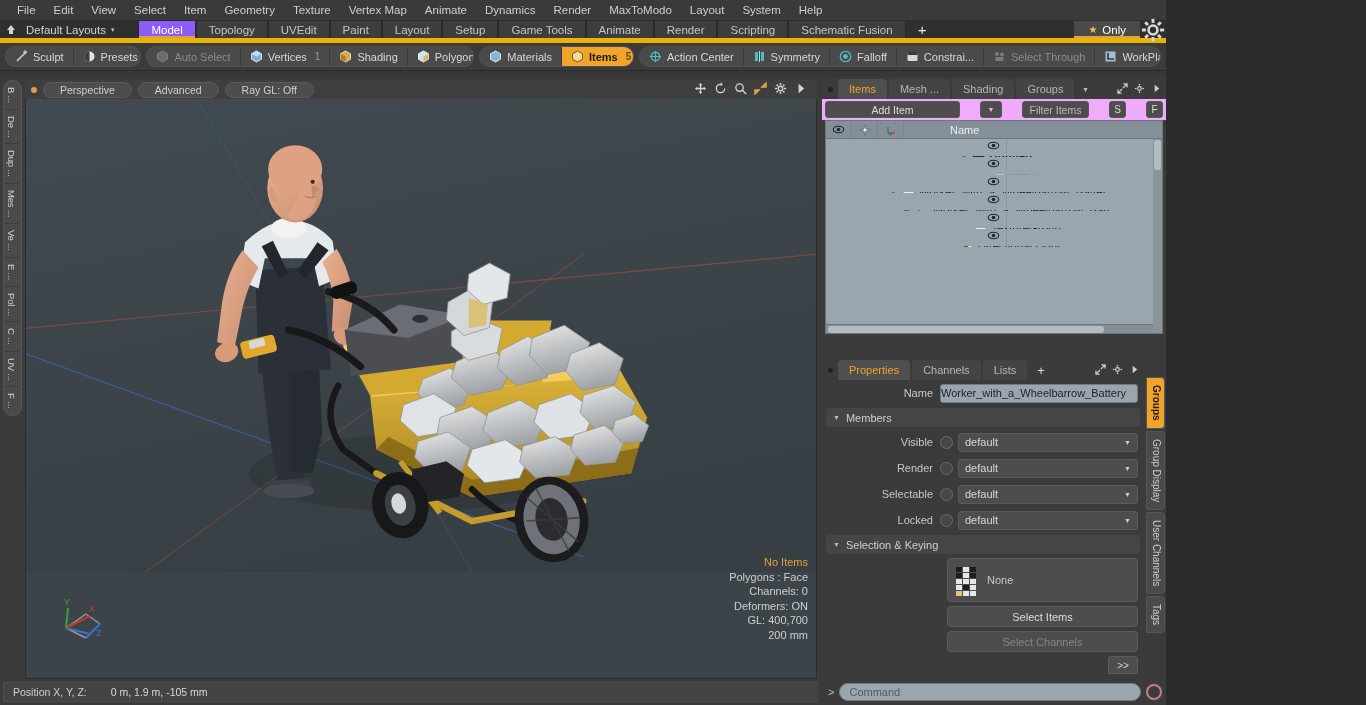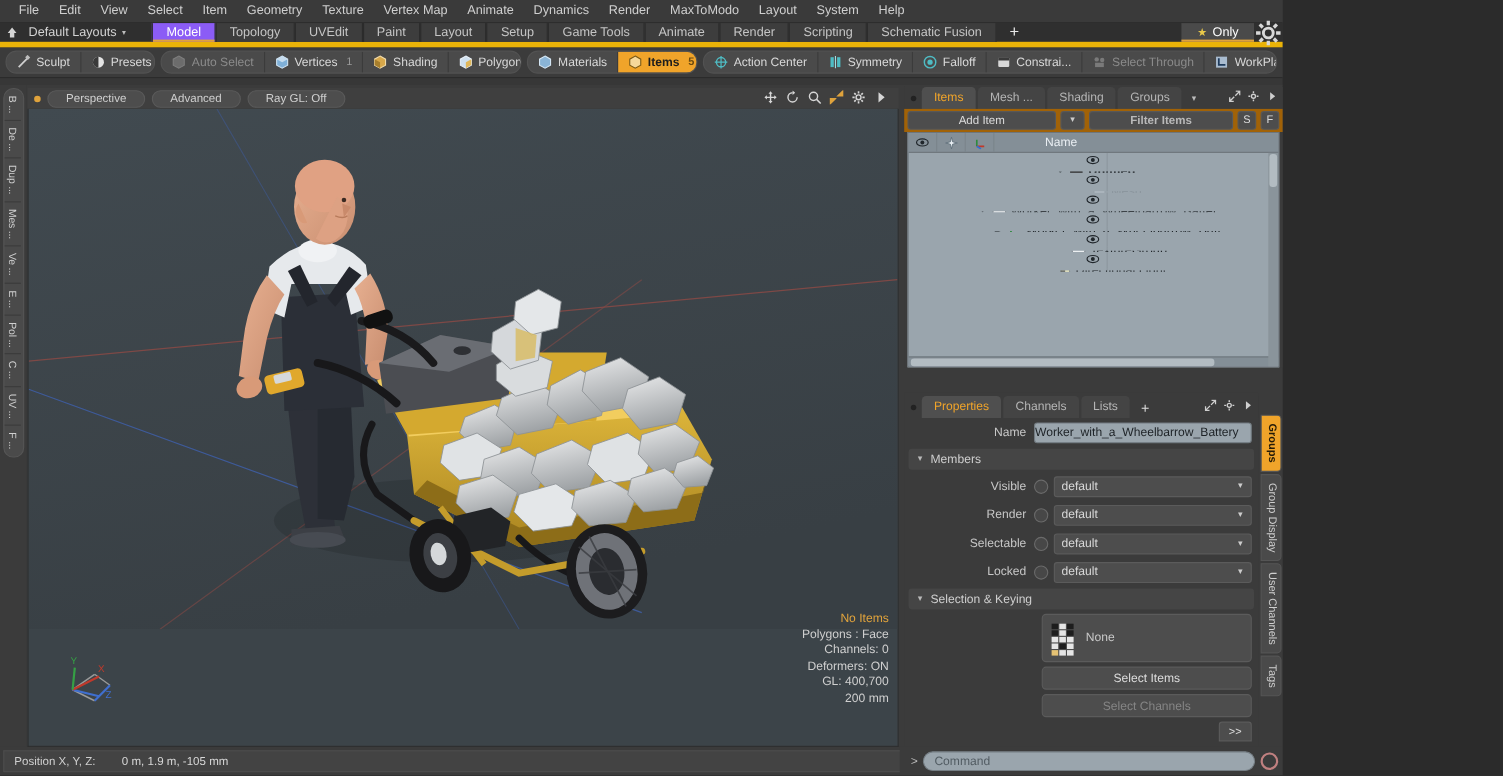--- a/index.html
+++ b/index.html
@@ -92,27 +92,27 @@
   .pdot{ width:16px; display:flex;align-items:center;justify-content:center;}
   .pdot i{ width:5px;height:5px;border-radius:50%;background:#222; display:block;}
   .ptab{ padding:0 11px; display:flex;align-items:center; font-size:11px; color:#b5b5b5;
          background:#444; border-radius:4px 4px 0 0; margin-right:2px; cursor:default;}
   .ptab.active{ color:#f0a42a; background:#4f4f4f;}
   .ptab.plus{ background:transparent; color:#ddd; padding:0 8px; font-size:13px;}
   .ptab.caret{ background:transparent; color:#bbb; padding:0 7px; font-size:8px;}
   .ptab-right{ margin-left:auto; display:flex; align-items:center; gap:6px; padding-right:4px;}
   .ptab-right svg{ width:11px;height:11px;}
 
-  .toolrow{ height:21px; display:flex; align-items:center; gap:4px; padding:2px 3px; background:#a16207;}
+  .toolrow{ height:21px; display:flex; align-items:center; gap:20px; padding:2px 3px; background:#f0abfc;}
   .additem{ flex:0 0 135px; height:17px; background:#4d4d4d;border:1px solid #585858;border-radius:3px;
             display:flex;align-items:center;justify-content:center;font-size:10.5px;color:#dcdcdc;}
   .ddbtn{ width:22px;height:17px;background:#4d4d4d;border:1px solid #585858;border-radius:3px;
           display:flex;align-items:center;justify-content:center;font-size:7px;color:#ccc;}
   .filter{ flex:1; height:17px; background:#4d4d4d;border:1px solid #585858;border-radius:3px;
-           display:flex;align-items:center;justify-content:center;font-size:10.5px;color:#b9b9b9;font-weight:bold;}
+           display:flex;align-items:center;justify-content:center;font-size:10.5px;color:#b9b9b9;}
   .sfbtn{ width:17px;height:17px;background:#4d4d4d;border:1px solid #585858;border-radius:3px;
           display:flex;align-items:center;justify-content:center;font-size:10px;color:#dcdcdc;}
 
   .tree{ background:#9aa5ad; border:1px solid #6e767c; margin:0 3px; height:214px; position:relative;
          display:flex; flex-direction:column;}
   .tree-head{ height:18px; display:flex; background:#848f97; border-bottom:1px solid #6e767c;
               align-items:center; color:#e9eef2; font-size:11px;}
   .col-eye,.col-a,.col-b{ width:26px; display:flex;align-items:center;justify-content:center;
              border-right:1px solid #7a848b; height:100%;}
   .col-name{ padding-left:46px; }

